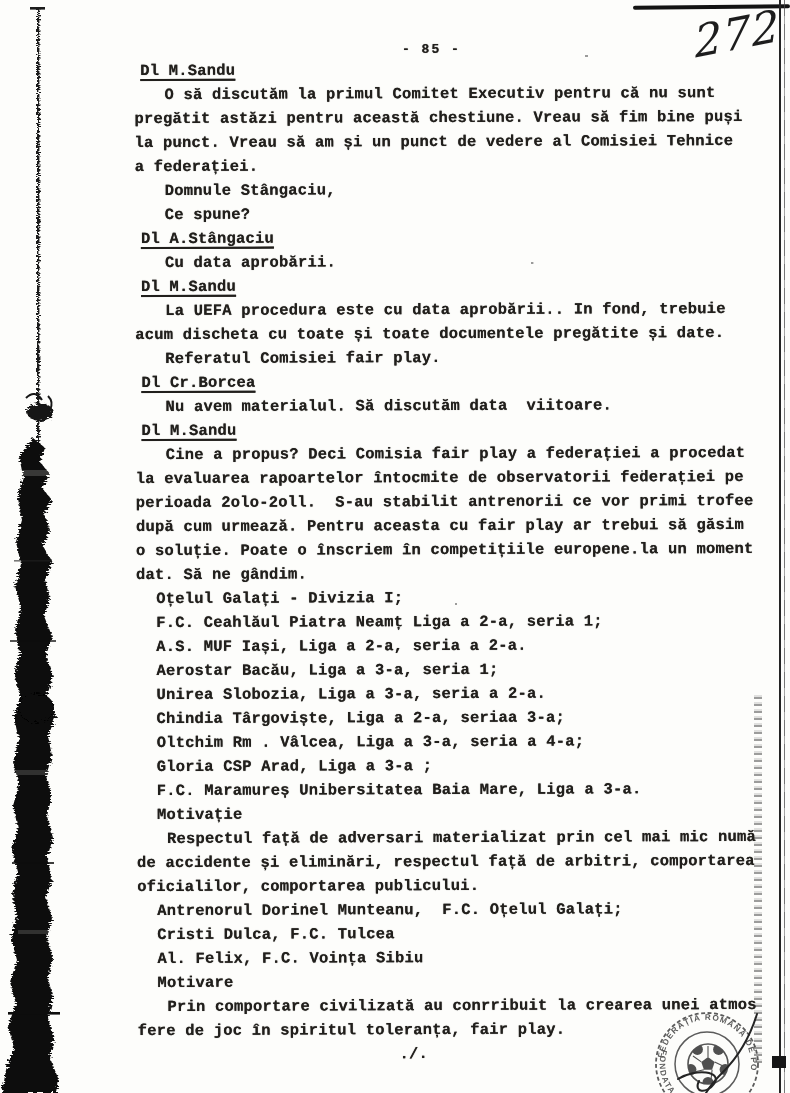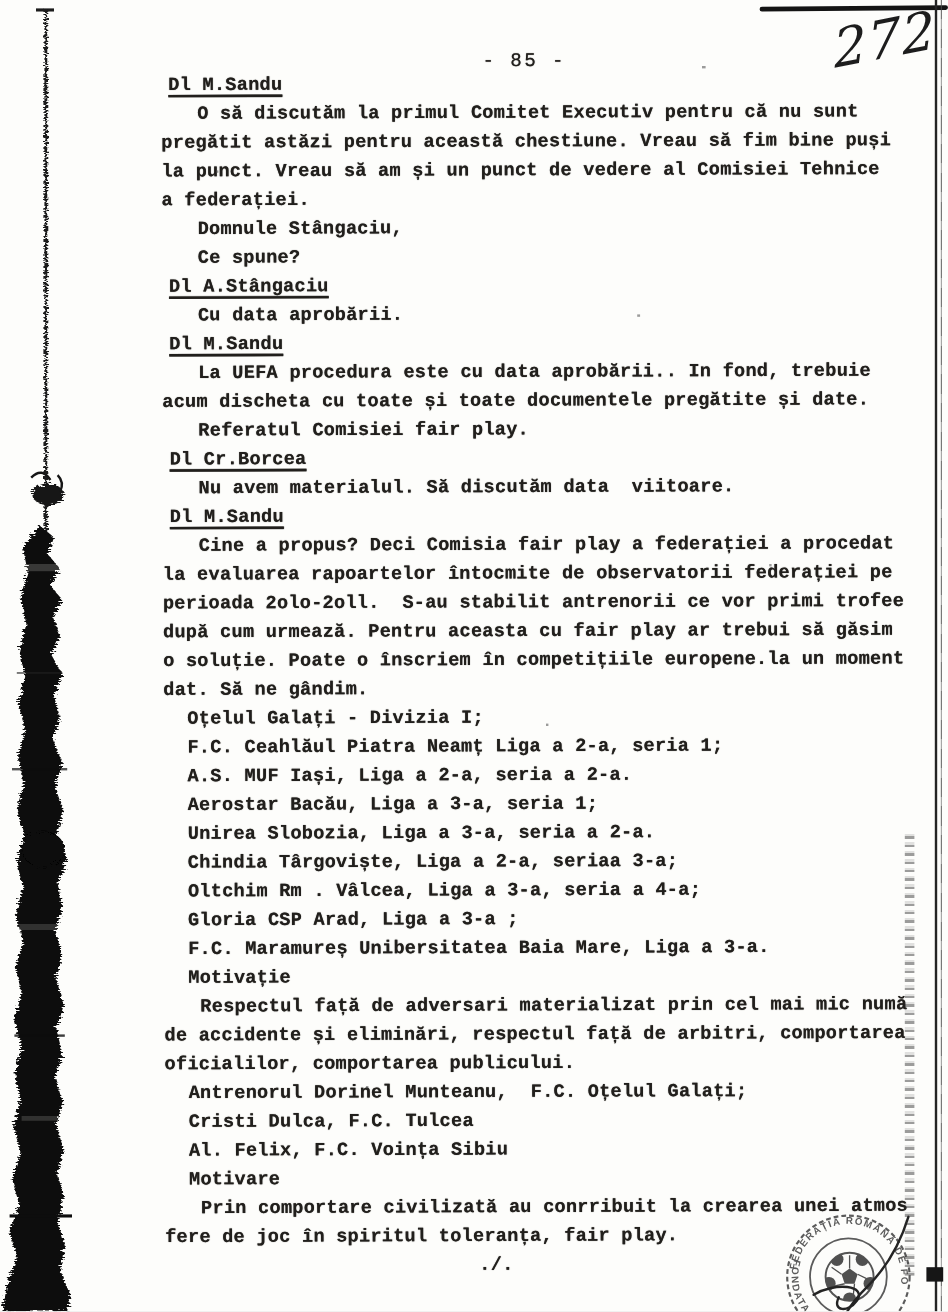--- a/index.html
+++ b/index.html
@@ -20,21 +20,21 @@
     transform:rotate(-.2deg);
     text-shadow:0 0 .7px rgba(25,22,18,.85);
   }
   .line{min-height:24px;}
   .speaker{padding-left:6px;text-decoration:underline;text-decoration-thickness:1.5px;text-underline-offset:4px;}
   .indent{padding-left:30px;}
   .list{padding-left:20px;}
   .center{text-align:center;padding-right:80px;}
   .page-number{
     position:absolute;left:402px;top:42px;
-    font-size:16px;font-weight:400;letter-spacing:2px;
+    font-size:13px;font-weight:700;letter-spacing:2px;
     color:var(--ink,#211f1c);
     text-shadow:0 0 .7px rgba(25,22,18,.85);
   }
   .handwritten{
     position:absolute;left:694px;top:8px;
     font-family:"DejaVu Serif","Liberation Serif",serif;
     font-style:italic;font-weight:400;font-size:44px;
     color:#1d1d1d;
     transform:rotate(-11deg) skewX(-8deg);
     letter-spacing:1px;

